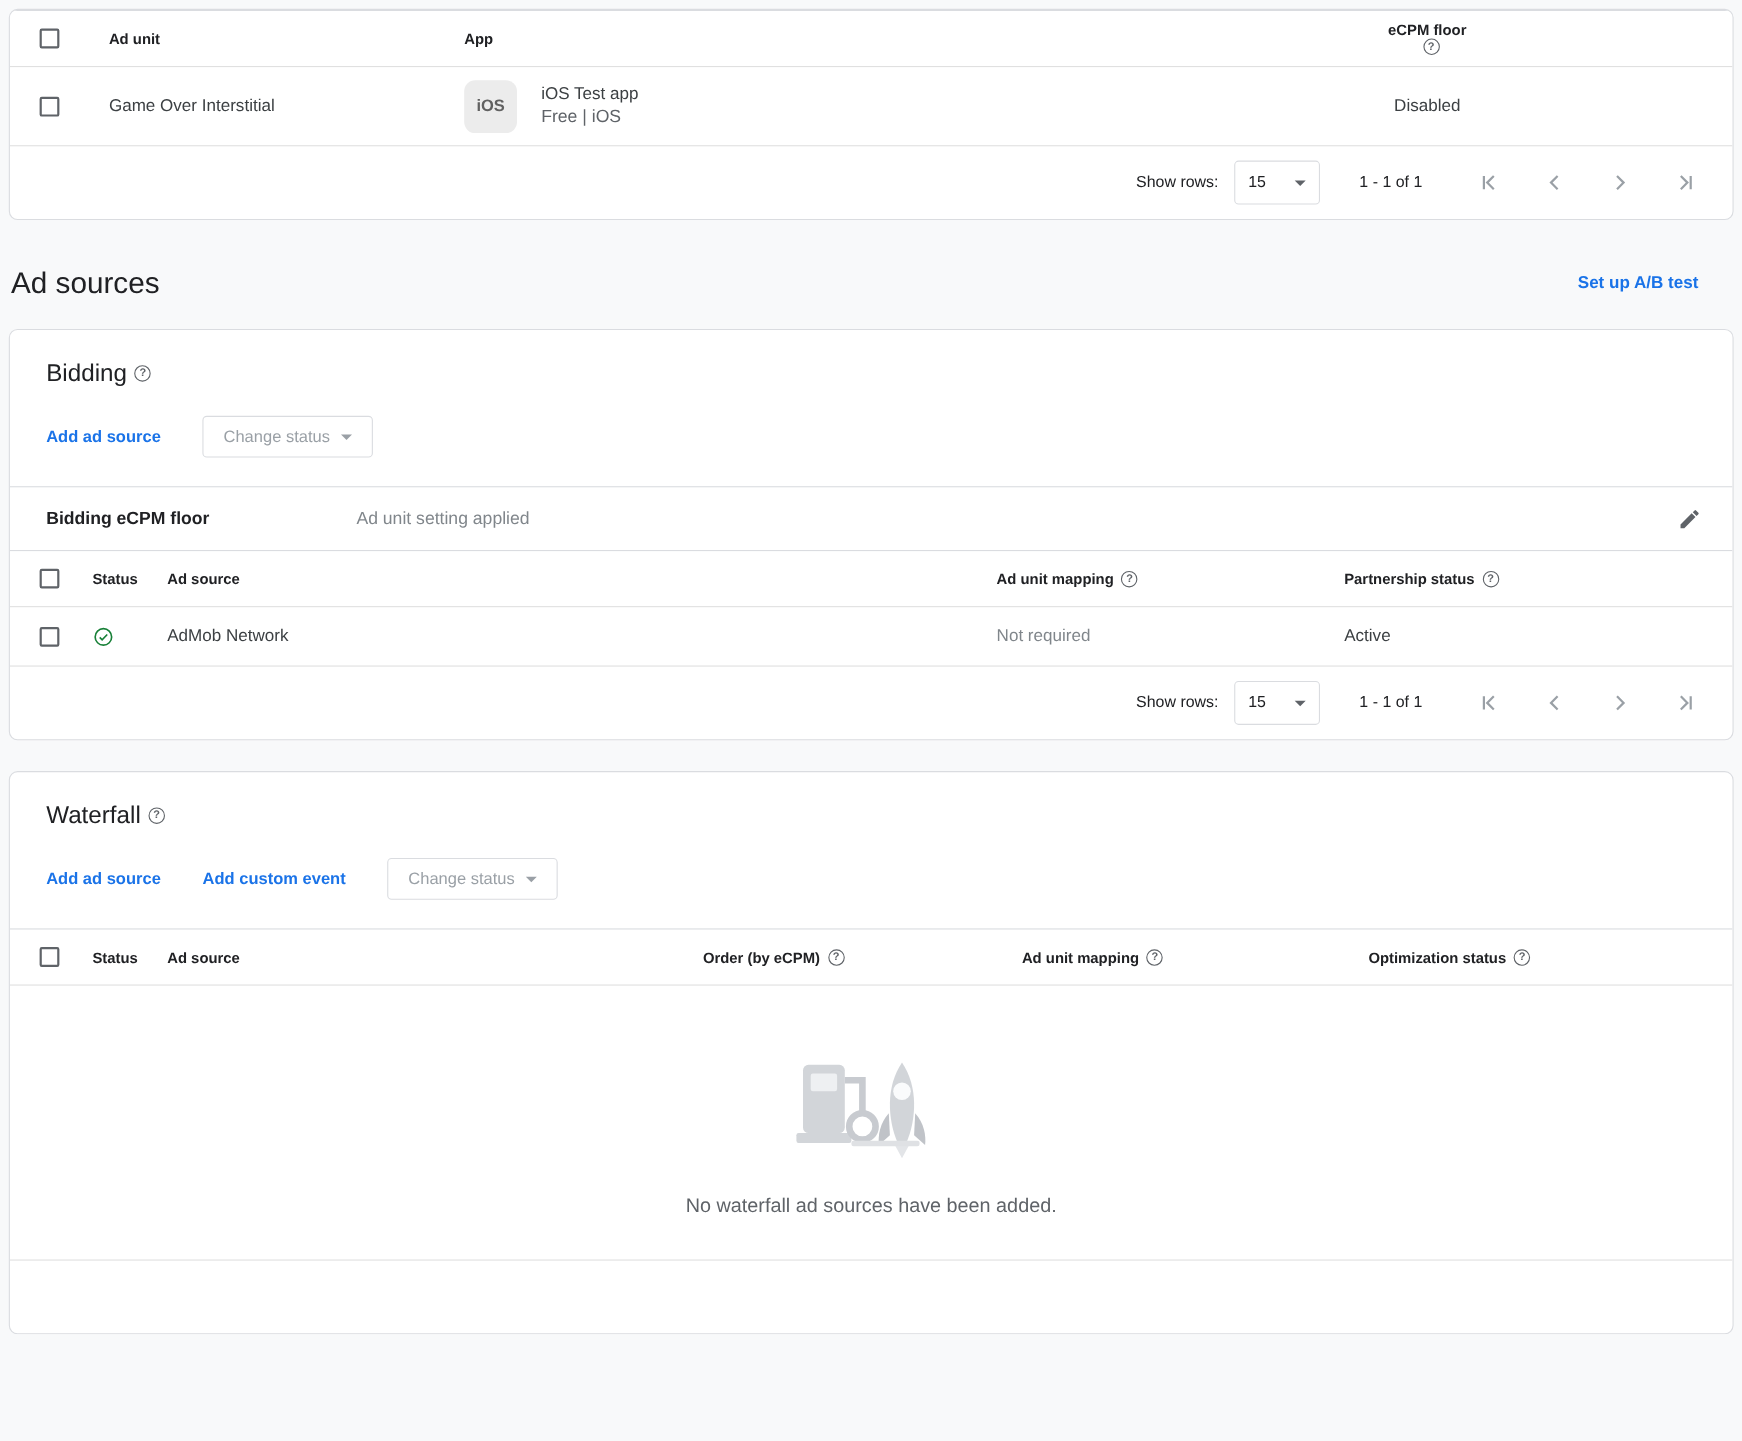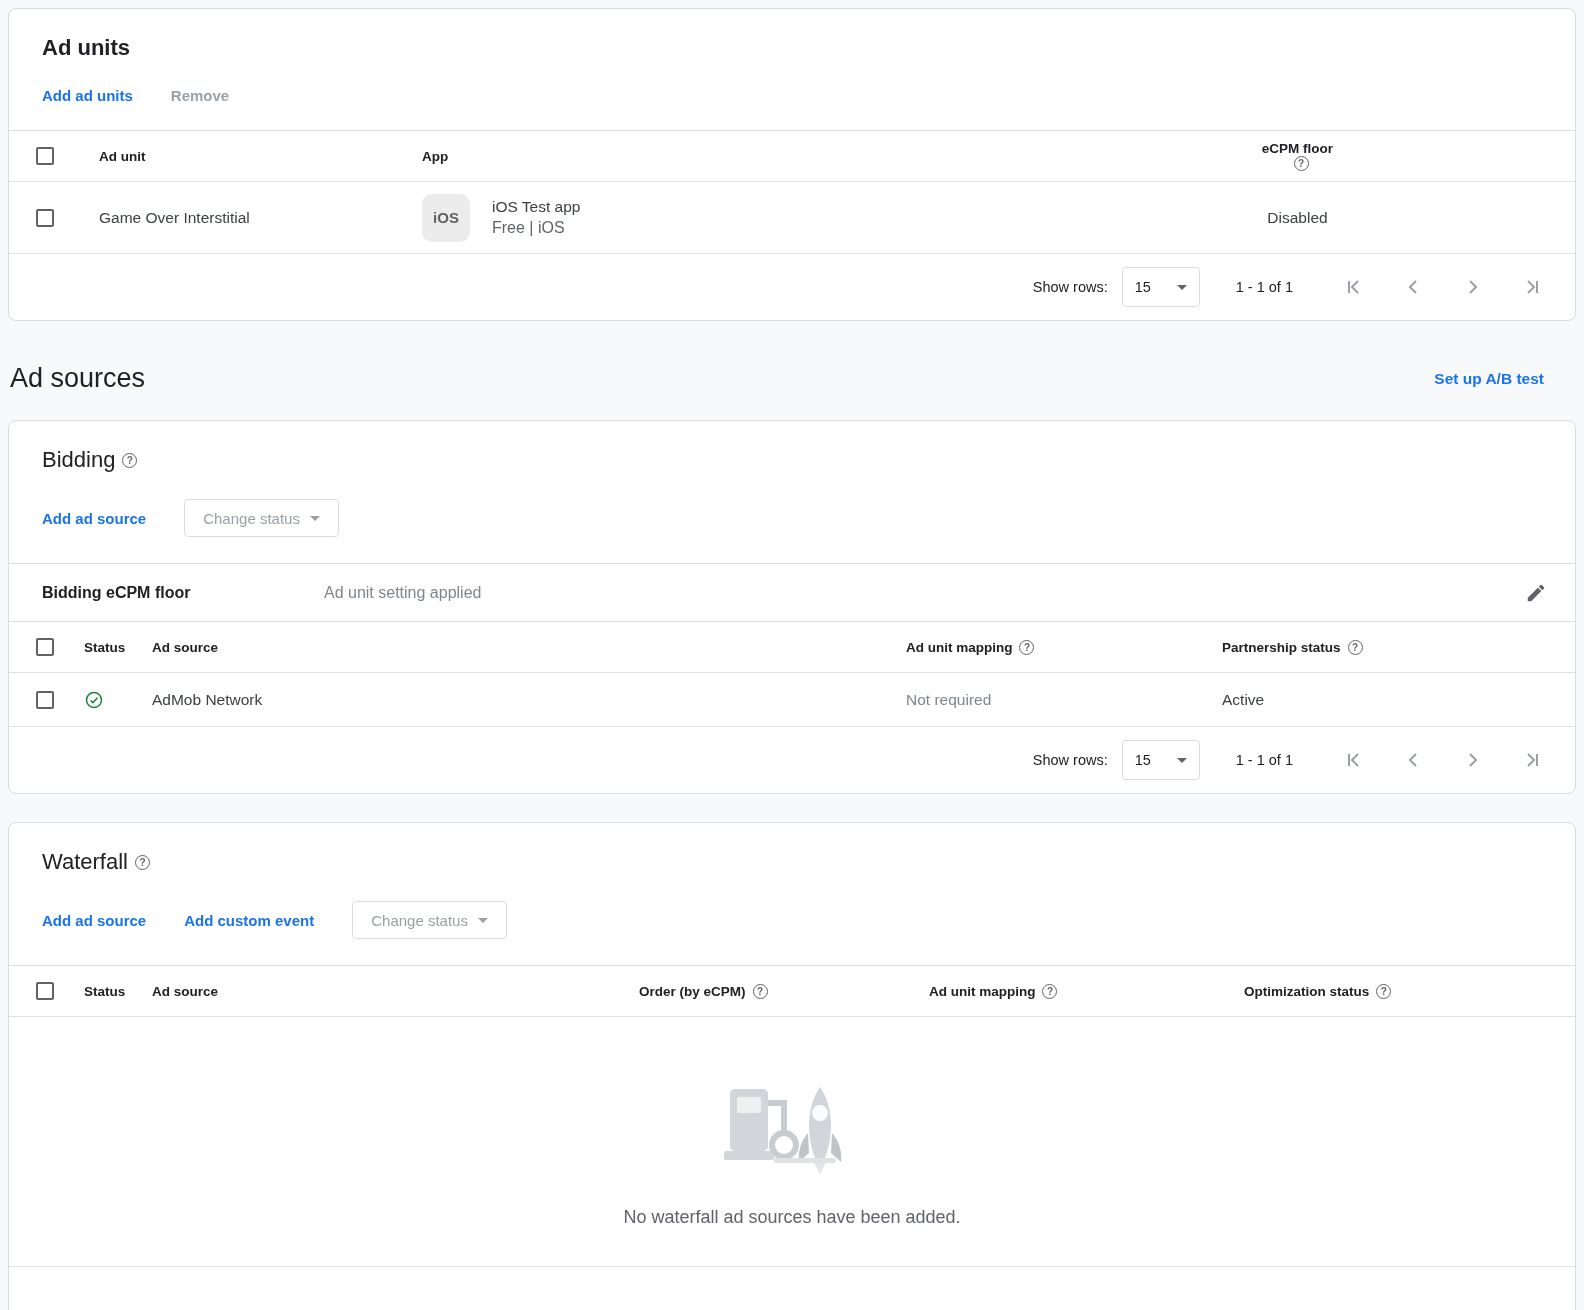--- a/index.html
+++ b/index.html
@@ -216,27 +216,20 @@
   }
   .empty-msg { font-size:18px; color:#5f6368; margin-top:22px; }
   .empty-footer { height:66px; }
 </style>
 </head>
 <body>
 
 <div class="page">
 
   <section class="card">
-    <div class="card-head">
-      <h2 class="card-title">Ad units</h2>
-      <div class="actions">
-        <a class="link">Add ad units</a>
-        <span class="link disabled">Remove</span>
-      </div>
-    </div>
 
     <div class="thead">
       <div class="au-check hcell">
         <span class="checkbox"></span>
       </div>
       <div class="au-name hcell">Ad unit</div>
       <div class="au-app hcell">App</div>
       <div class="au-ecpm hcell">
         <span>eCPM floor</span>
         <span class="help">?</span>

